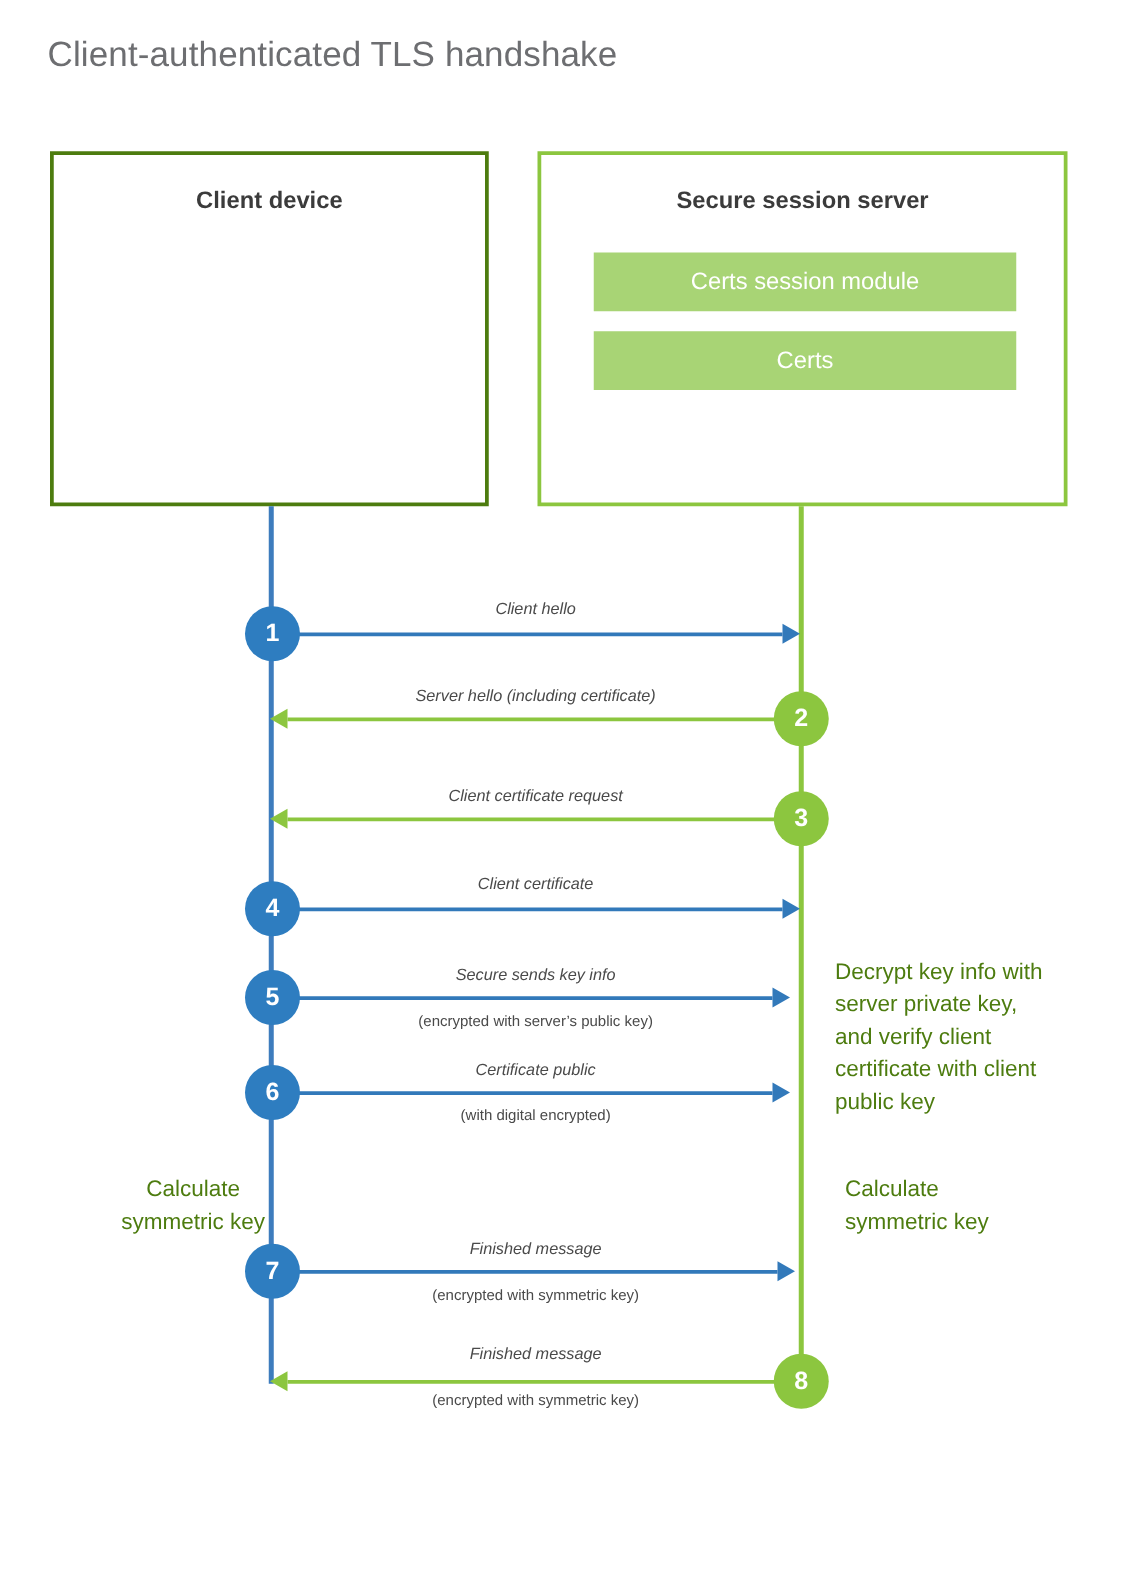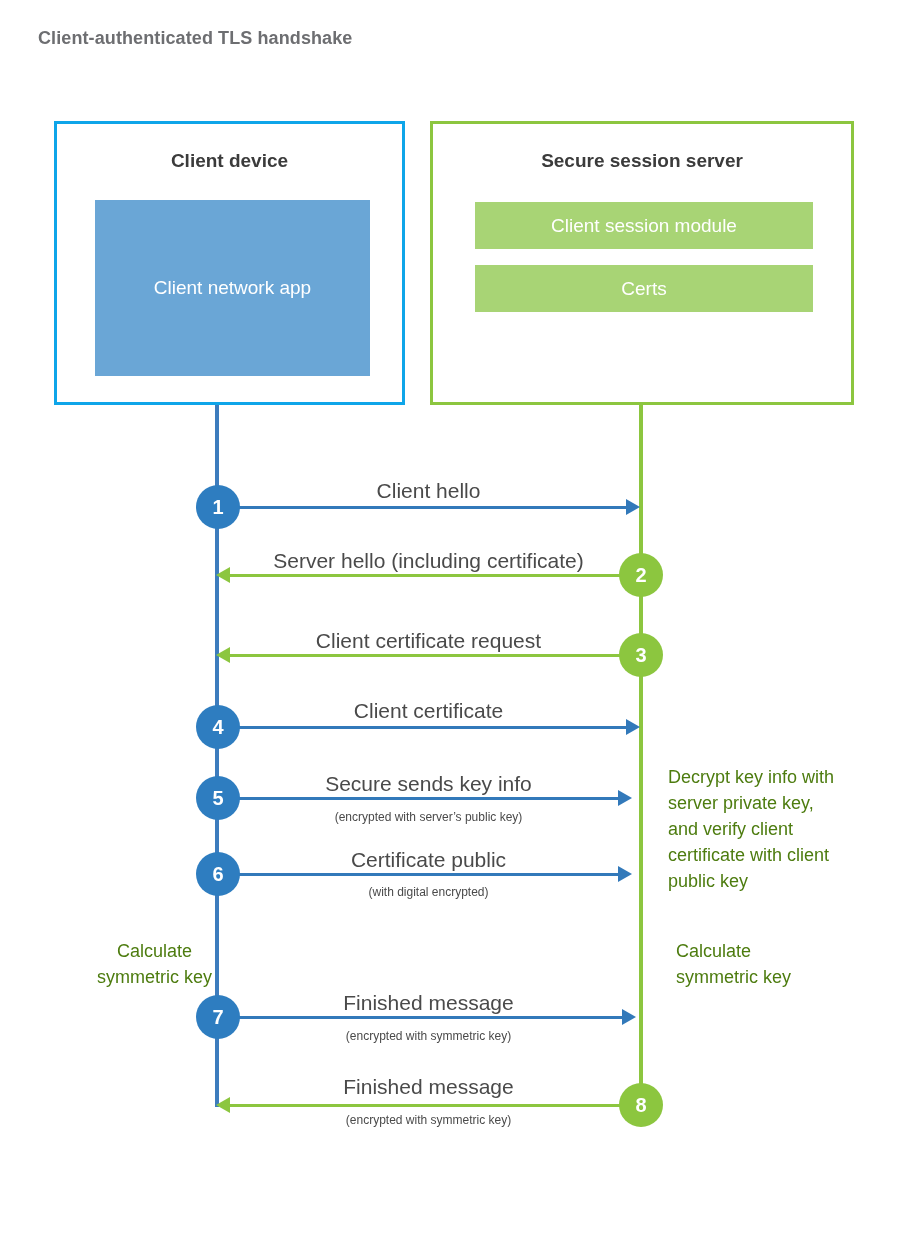--- a/index.html
+++ b/index.html
@@ -18,39 +18,39 @@
     height: 1256px;
     background: #ffffff;
     overflow: hidden;
   }
 
   
   .page-title {
     position: absolute;
     left: 38px;
     top: 28px;
-    font-size: 18px;
-    font-weight: 700;
+    font-size: 28px;
+    font-weight: 400;
     color: #6d6e71;
     letter-spacing: 0.1px;
     white-space: nowrap;
   }
 
   
   .party-box {
     position: absolute;
     background: #ffffff;
     box-sizing: border-box;
   }
   .party-box.client {
-    left: 54px;
+    left: 40px;
     top: 121px;
     width: 351px;
     height: 284px;
-    border: 3px solid #0ea5e9;
+    border: 3px solid #4d7c0f;
   }
   .party-box.server {
     left: 430px;
     top: 121px;
     width: 424px;
     height: 284px;
     border: 3px solid #8cc63f;
   }
   .party-title {
     position: absolute;
@@ -146,24 +146,25 @@
     display: flex;
     align-items: center;
     justify-content: center;
   }
   .step-circle.blue  { background: #2e7dc0; }
   .step-circle.green { background: #8cc63f; }
 
   
   .msg-label {
     position: absolute;
-    font-size: 21px;
+    font-size: 13px;
     color: #4a4a4a;
     text-align: center;
     white-space: nowrap;
+    font-style: italic;
   }
   .msg-sublabel {
     position: absolute;
     font-size: 12px;
     color: #4a4a4a;
     text-align: center;
     white-space: nowrap;
   }
 
   
@@ -178,26 +179,25 @@
 </style>
 </head>
 <body>
 
 <div id="stage">
 
   <div class="page-title">Client-authenticated TLS handshake</div>
 
   <div class="party-box client">
     <div class="party-title">Client device</div>
-    <div class="client-app">Client network app</div>
   </div>
 
   <div class="party-box server">
     <div class="party-title">Secure session server</div>
-    <div class="server-bar b0">Client session module</div>
+    <div class="server-bar b0">Certs session module</div>
     <div class="server-bar b1">Certs</div>
   </div>
 
   <div class="lifeline client-line"></div>
   <div class="lifeline server-line"></div>
 
   <div class="msg-label" style="left:218px; top:479px; width:421px;">Client hello</div>
   <div class="msg-line to-server" style="left:222px; top:506px; width:404px;"></div>
   <div class="arrow-head right" style="left:626px; top:499px;"></div>
   <div class="step-circle blue" style="left:196px; top:485px;">1</div>

